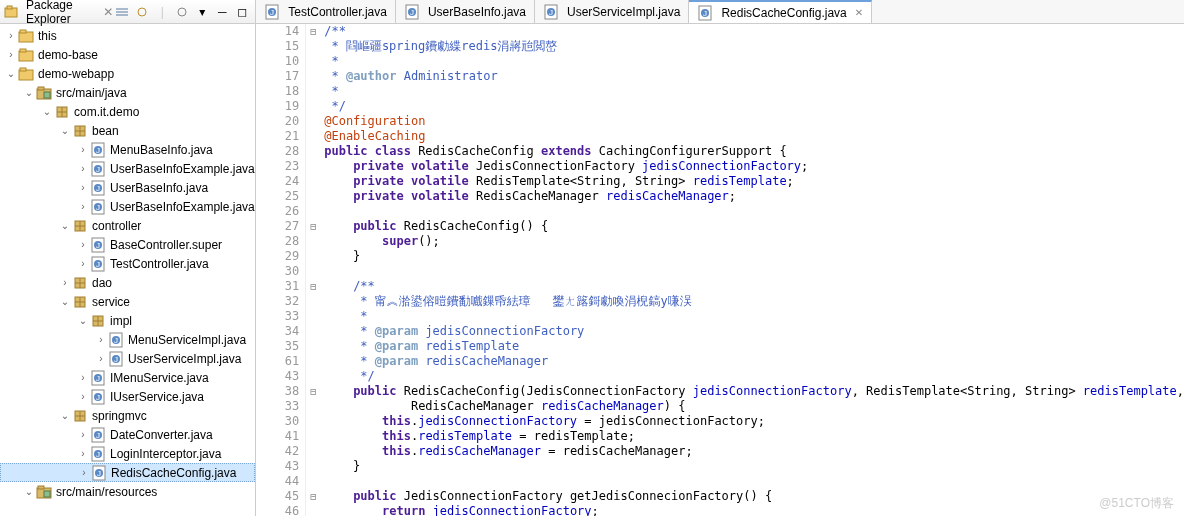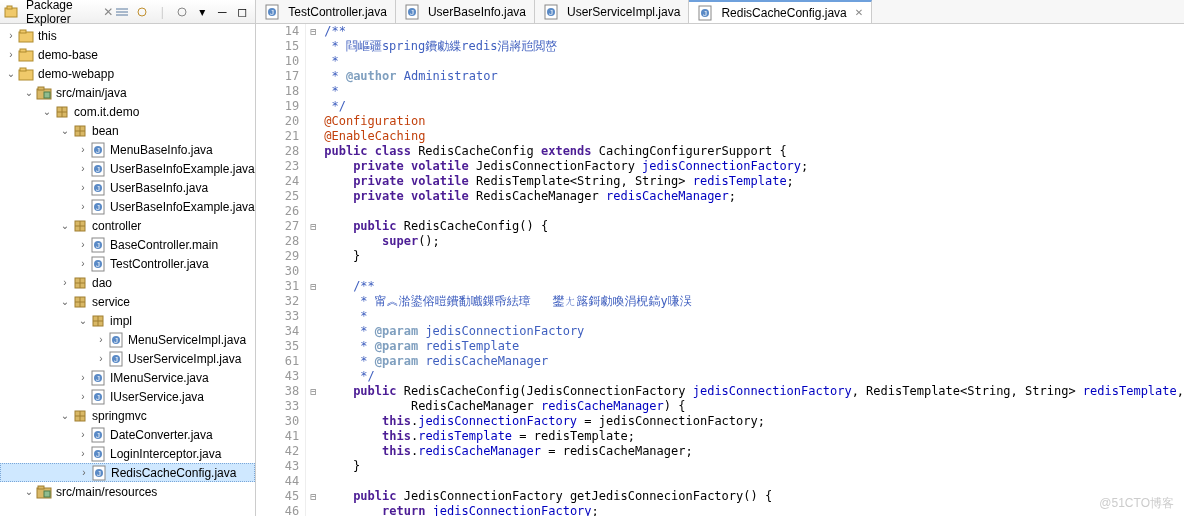--- a/index.html
+++ b/index.html
@@ -186,21 +186,21 @@
       </div>
       <div class="tree-row" style="padding-left: 76px;">
         <span class="twisty">›</span>
         <span class="ticon">
           <svg width="16" height="16">
             <rect x="2" y="1" width="12" height="14" fill="#fff" stroke="#888"></rect>
             <circle cx="8" cy="8" r="4" fill="#5a8ac6"></circle>
             <text x="8" y="11" font-size="8" fill="#fff" text-anchor="middle" font-family="Arial">J</text>
           </svg>
         </span>
-        <span class="label">BaseController.main</span>
+        <span class="label">BaseController.super</span>
       </div>
       <div class="tree-row" style="padding-left: 76px;">
         <span class="twisty">›</span>
         <span class="ticon">
           <svg width="16" height="16">
             <rect x="2" y="1" width="12" height="14" fill="#fff" stroke="#888"></rect>
             <circle cx="8" cy="8" r="4" fill="#5a8ac6"></circle>
             <text x="8" y="11" font-size="8" fill="#fff" text-anchor="middle" font-family="Arial">J</text>
           </svg>
         </span>

